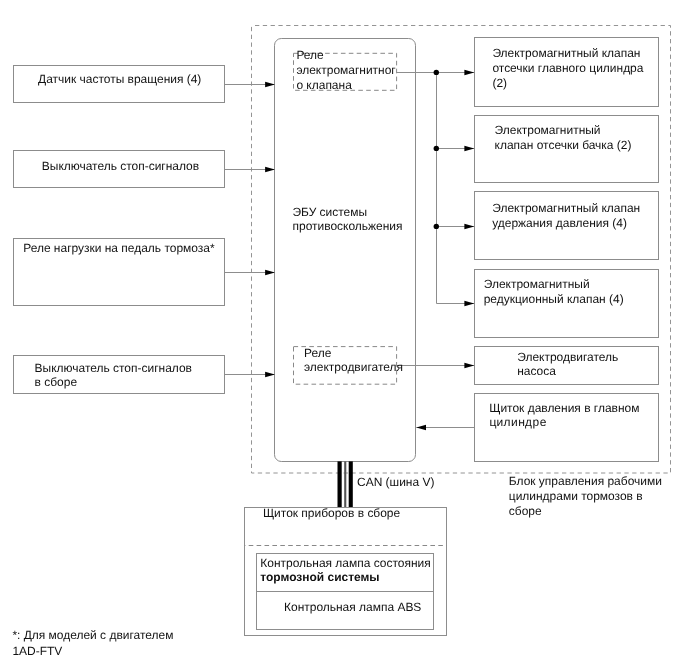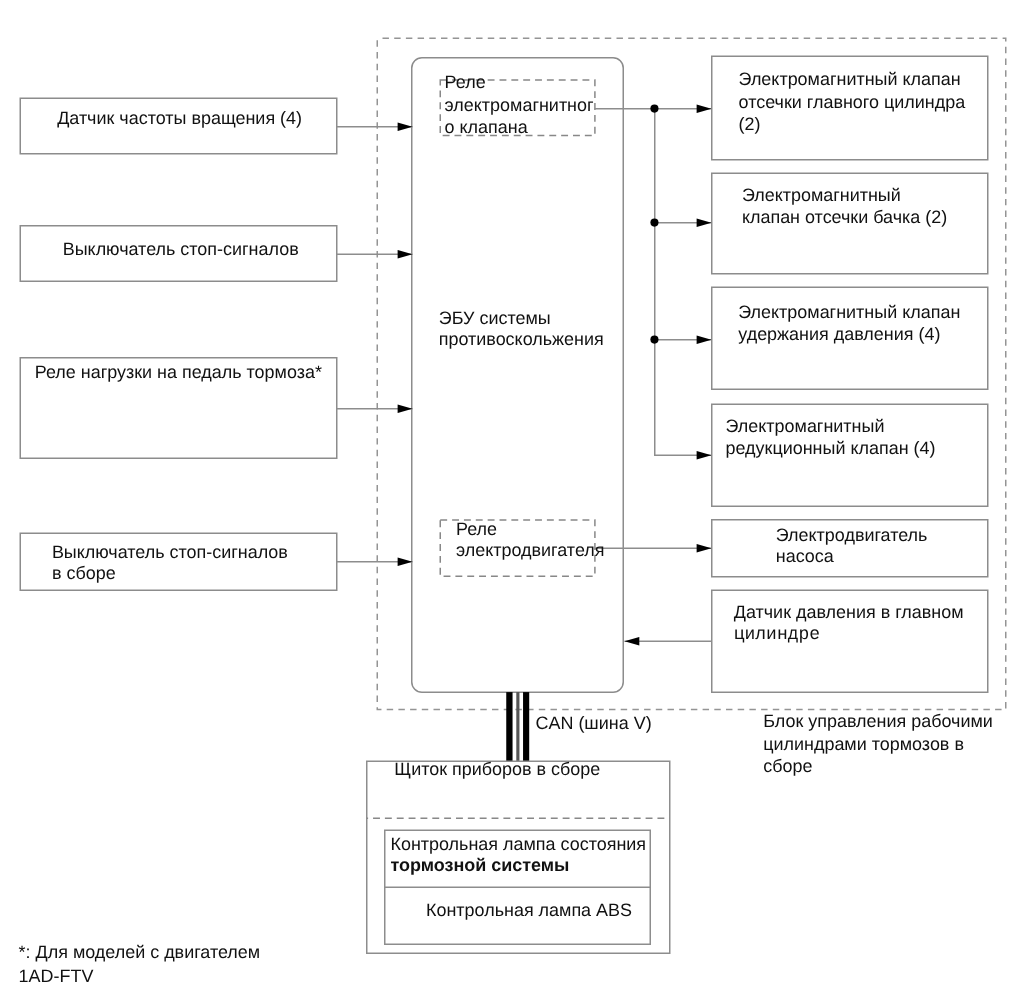--- a/index.html
+++ b/index.html
@@ -116,21 +116,21 @@
   </div>
   <div>
     <div class="tx" style="left:483.70px;top:288.40px;">Электромагнитный</div>
     <div class="tx" style="left:483.70px;top:303.20px;">редукционный клапан (4)</div>
   </div>
   <div>
     <div class="tx" style="left:517.20px;top:360.50px;">Электродвигатель</div>
     <div class="tx" style="left:517.20px;top:375.30px;">насоса</div>
   </div>
   <div>
-    <div class="tx" style="left:489.20px;top:411.80px;">Датчик давления в главном</div>
+    <div class="tx" style="left:489.20px;top:411.80px;">Щиток давления в главном</div>
     <div class="tx" style="left:489.20px;top:426.60px;font-family:Liberation Mono, monospace;">цилиндре</div>
   </div>
 
   <div>
     <div class="tx" style="left:508.80px;top:485.00px;">Блок управления рабочими</div>
     <div class="tx" style="left:508.80px;top:499.80px;">цилиндрами тормозов в</div>
     <div class="tx" style="left:508.80px;top:514.60px;">сборе</div>
   </div>
   <div class="tx" style="left:357.0px;top:486.2px;">CAN (шина V)</div>
 

